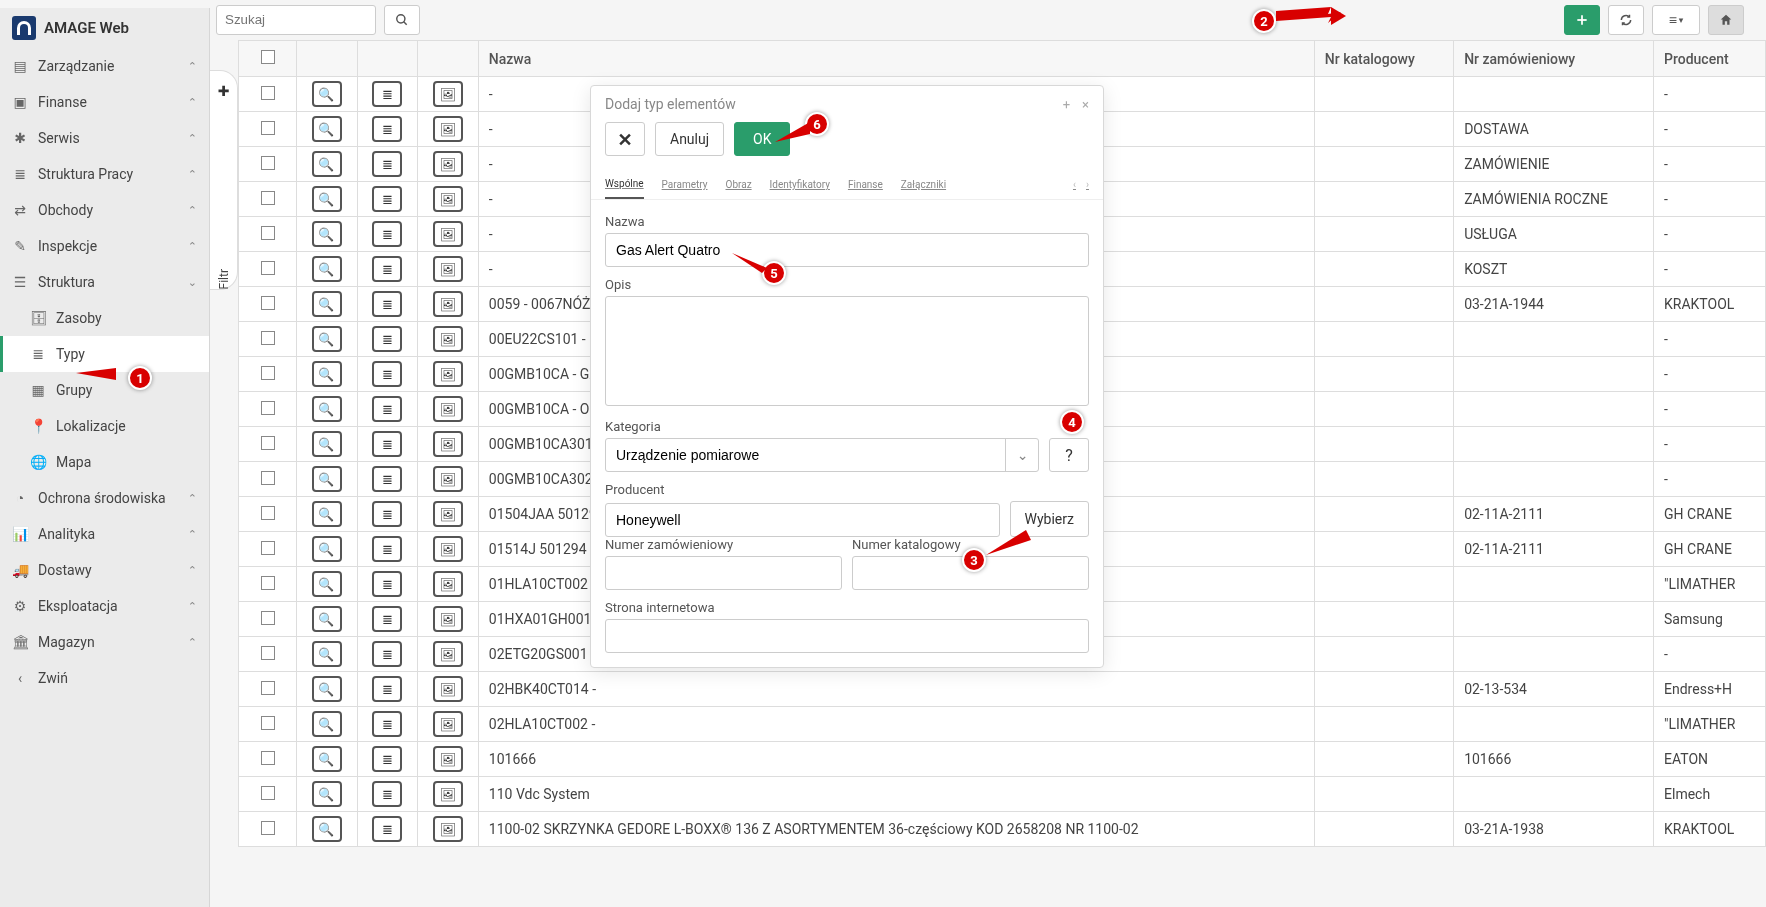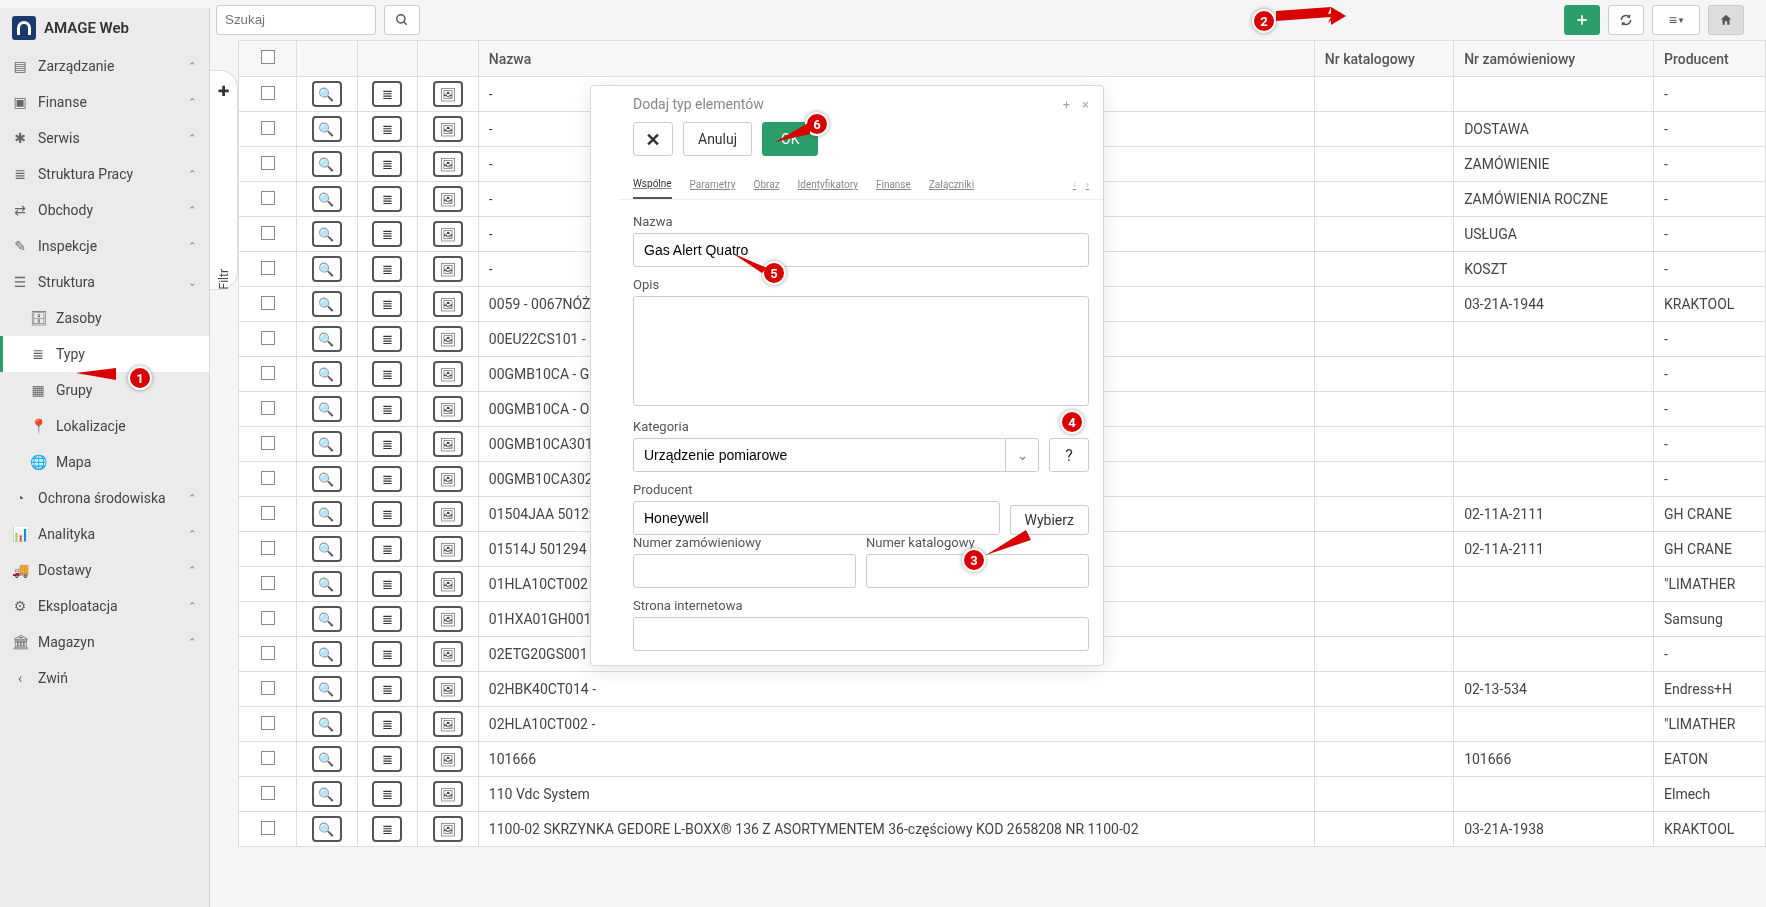--- a/index.html
+++ b/index.html
@@ -38,21 +38,21 @@
   th, td { border: 1px solid #ddd; padding: 0; text-align: left; background: #fff; }
   th { background: #f7f7f7; font-weight: 500; color: #555; height: 36px; padding: 0 10px; }
   td.cell-check, th.cell-check { width: 48px; text-align: center; }
   td.cell-act { width: 50px; text-align: center; padding: 4px; }
   .row-icon-btn { display: inline-flex; width: 30px; height: 26px; border: 2px solid #555; border-radius: 4px; align-items: center; justify-content: center; font-size: 13px; background: #fff; }
   td.name-cell { padding: 0 10px; height: 32px; color: #444; }
   .checkbox { width: 14px; height: 14px; border: 1.5px solid #888; display: inline-block; background: #fff; }
   
   
   .modal-backdrop { position: fixed; inset: 0; display: flex; justify-content: center; align-items: flex-start; pointer-events: none; }
-  .modal { pointer-events: auto; position: absolute; left: 590px; top: 85px; width: 514px; background: #fff; border: 1px solid #d8d8d8; border-radius: 4px; box-shadow: 0 4px 20px rgba(0,0,0,0.1); padding-left: 28px; }
+  .modal { pointer-events: auto; position: absolute; left: 590px; top: 85px; width: 514px; background: #fff; border: 1px solid #d8d8d8; border-radius: 4px; box-shadow: 0 4px 20px rgba(0,0,0,0.1); }
   .modal-header { display: flex; align-items: center; justify-content: space-between; padding: 10px 14px; color: #888; font-size: 14px; }
   .modal-hdr-actions { display: flex; gap: 12px; color: #aaa; font-size: 13px; }
   .modal-toolbar { display: flex; gap: 10px; padding: 0 14px 14px; }
   .btn { height: 34px; padding: 0 14px; border: 1px solid #ccc; border-radius: 3px; background: #fff; cursor: pointer; font-size: 14px; display: inline-flex; align-items: center; justify-content: center; }
   .btn.close-x { width: 40px; padding: 0; font-size: 18px; font-weight: bold; }
   .btn.ok { background: #2a9d6b; border-color: #2a9d6b; color: #fff; padding: 0 18px; }
   .modal-tabs { display: flex; gap: 18px; padding: 0 14px; border-bottom: 1px solid #eee; align-items: center; font-size: 10px; color: #888; text-decoration: underline; }
   .tab { padding: 8px 0; cursor: pointer; white-space: nowrap; }
   .tab.active { color: #333; border-bottom: 2px solid #555; }
   .tab-arrows { margin-left: auto; display: flex; gap: 10px; color: #bbb; }
@@ -527,21 +527,21 @@
           <div class="dropdown-arrow">⌄</div>
         </div>
         <div class="small-btn">?</div>
       </div>
       
       <div class="field-label">Producent</div>
       <div class="field-row">
         <div class="field-col">
           <input class="field-input" value="Honeywell" style="">
         </div>
-        <div class="btn" style="height:30px">Wybierz</div>
+        <div class="btn" style="height:36px">Wybierz</div>
       </div>
       
       <div class="field-row">
         <div class="field-col">
           <div class="field-label">Numer zamówieniowy</div>
           <input class="field-input" style="">
         </div>
         <div class="field-col">
           <div class="field-label">Numer katalogowy</div>
           <input class="field-input" style="">

